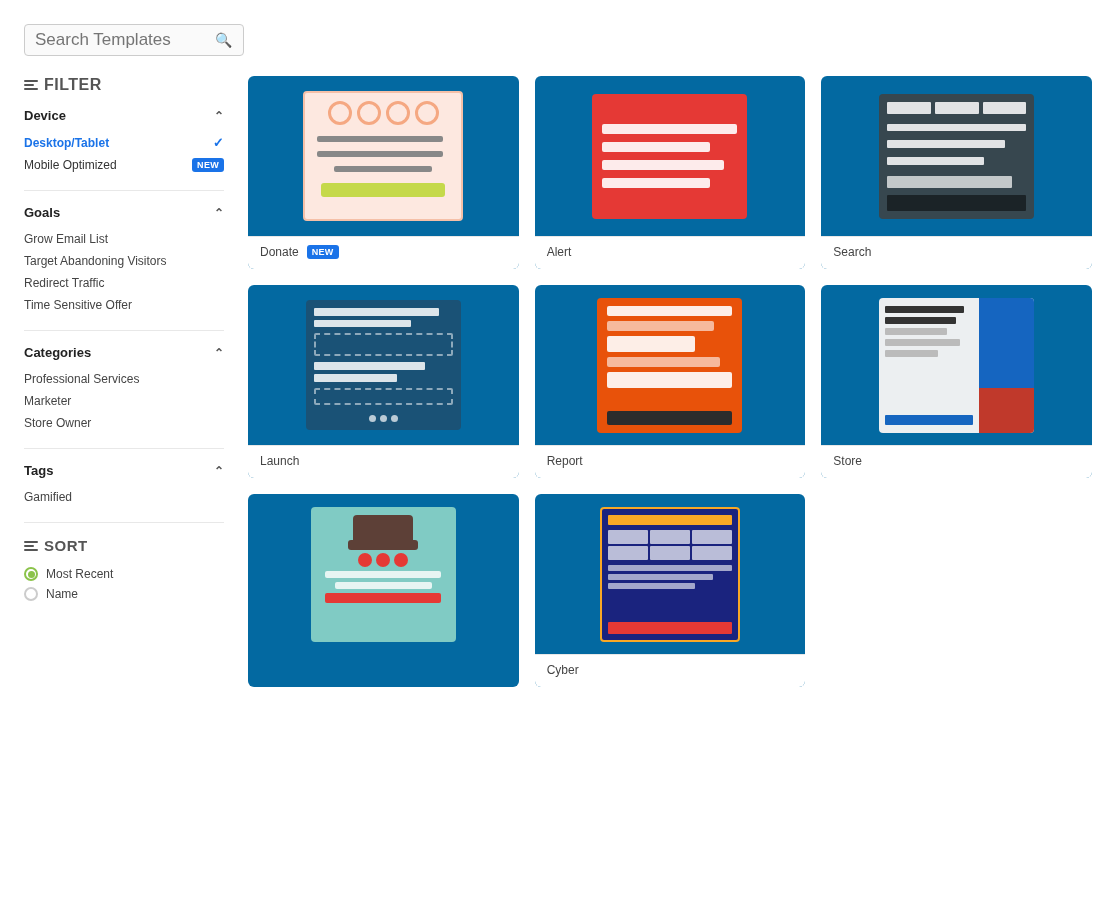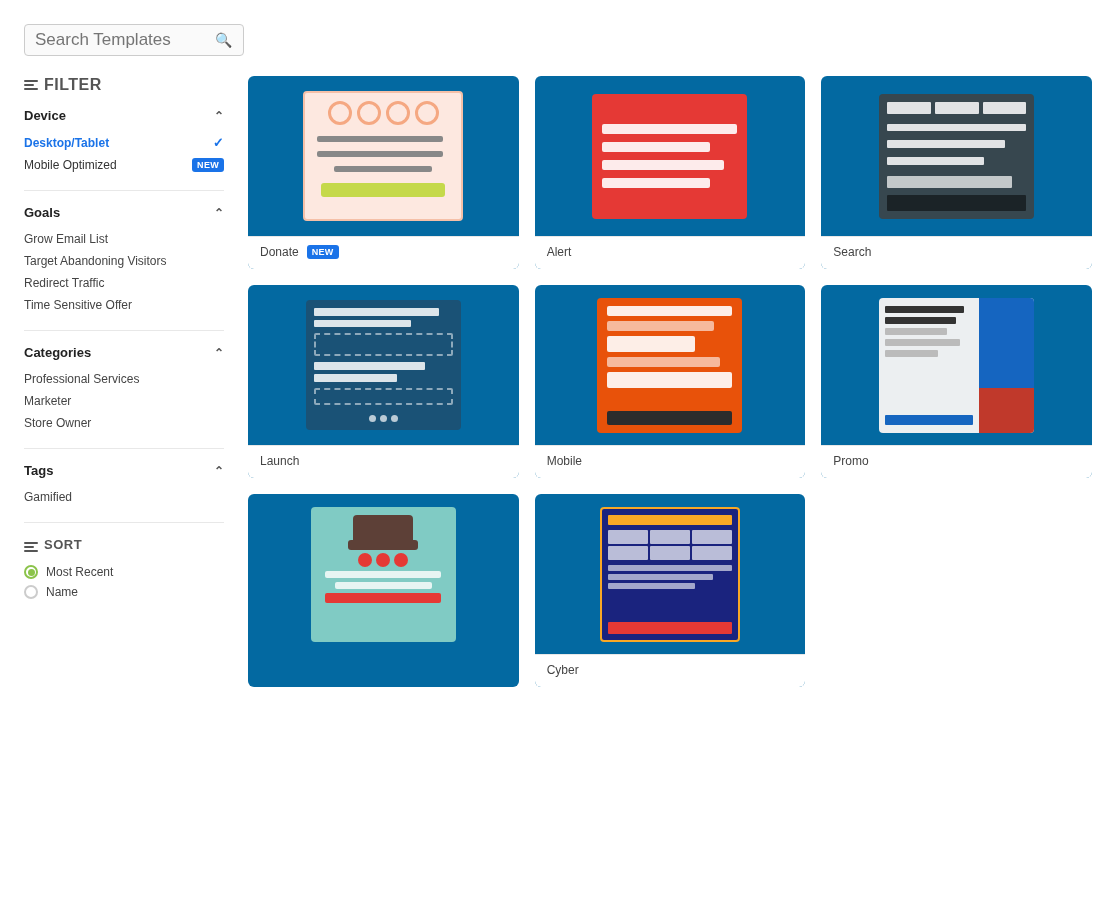--- a/index.html
+++ b/index.html
@@ -120,23 +120,23 @@
       letter-spacing: 0.3px;
     }
     .divider {
       height: 1px;
       background: #e8e8e8;
       margin: 14px 0;
     }
     .sort-section { margin-top: 14px; }
     .sort-header {
       display: flex;
-      align-items: flex-end;
+      align-items: center;
       gap: 6px;
-      font-size: 13px;
+      font-size: 15px;
       font-weight: 700;
       color: #555;
       letter-spacing: 0.5px;
       margin-bottom: 10px;
     }
     .radio-option {
       display: flex;
       align-items: center;
       gap: 8px;
       font-size: 12px;
@@ -706,21 +706,21 @@
             <div class="report-preview">
               <div class="report-bar white" style="width:100%;"></div>
               <div class="report-bar lt" style="width:85%;"></div>
               <div class="report-bar white" style="width:70%; height:16px;"></div>
               <div class="report-bar lt" style="width:90%;"></div>
               <div class="report-bar white" style="width:100%; height:16px;"></div>
               <div class="report-dark"></div>
             </div>
           </div>
           <div class="template-label">
-            <span>Mobile</span>
+            <span>Report</span>
           </div>
         </div>
 
         <div class="template-card">
           <div class="template-preview">
             <div class="magnet-preview">
               <div class="magnet-left">
                 <div class="magnet-bar" style="width:90%;"></div>
                 <div class="magnet-bar" style="width:80%;"></div>
                 <div class="magnet-bar gray" style="width:70%;"></div>
@@ -728,21 +728,21 @@
                 <div class="magnet-bar gray" style="width:60%;"></div>
                 <div class="magnet-blue-bar"></div>
               </div>
               <div class="magnet-right">
                 <div class="magnet-right-top"></div>
                 <div class="magnet-right-bottom"></div>
               </div>
             </div>
           </div>
           <div class="template-label">
-            <span>Promo</span>
+            <span>Store</span>
           </div>
         </div>
 
         <div class="template-card">
           <div class="template-preview">
             <div class="festive-preview">
               <div class="festive-hat"></div>
               <div class="festive-circles">
                 <div class="festive-circle"></div>
                 <div class="festive-circle"></div>

